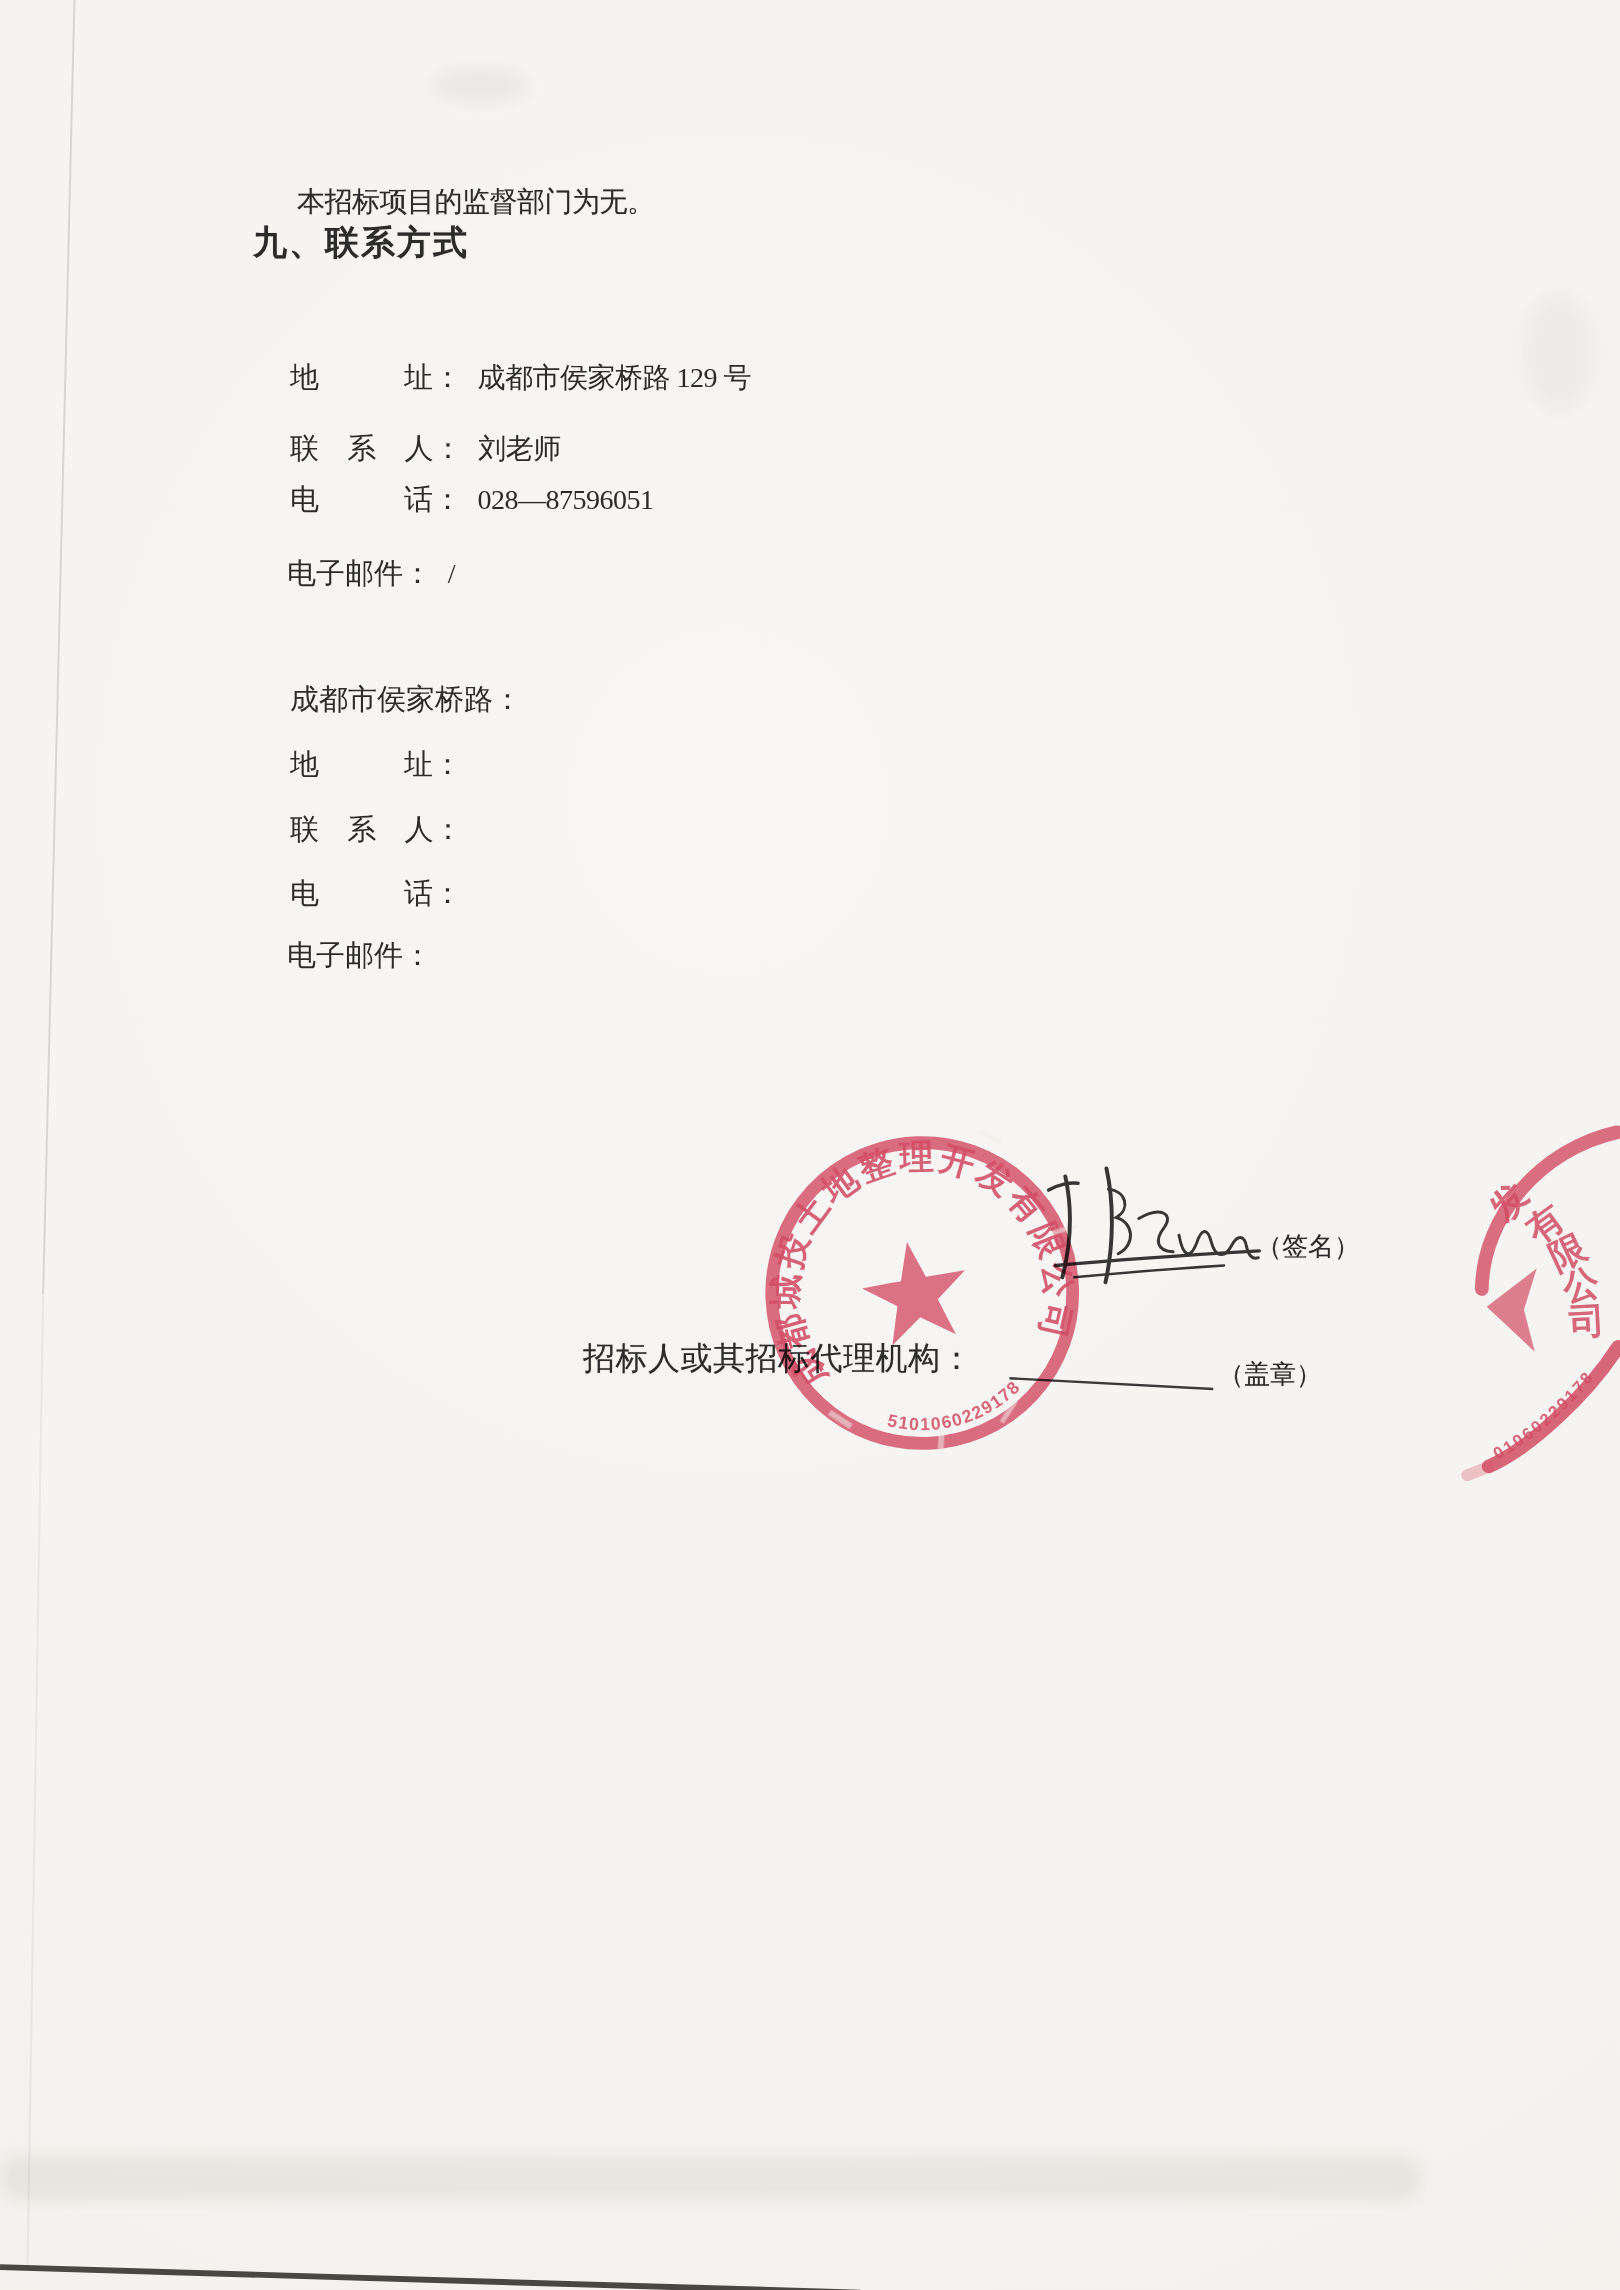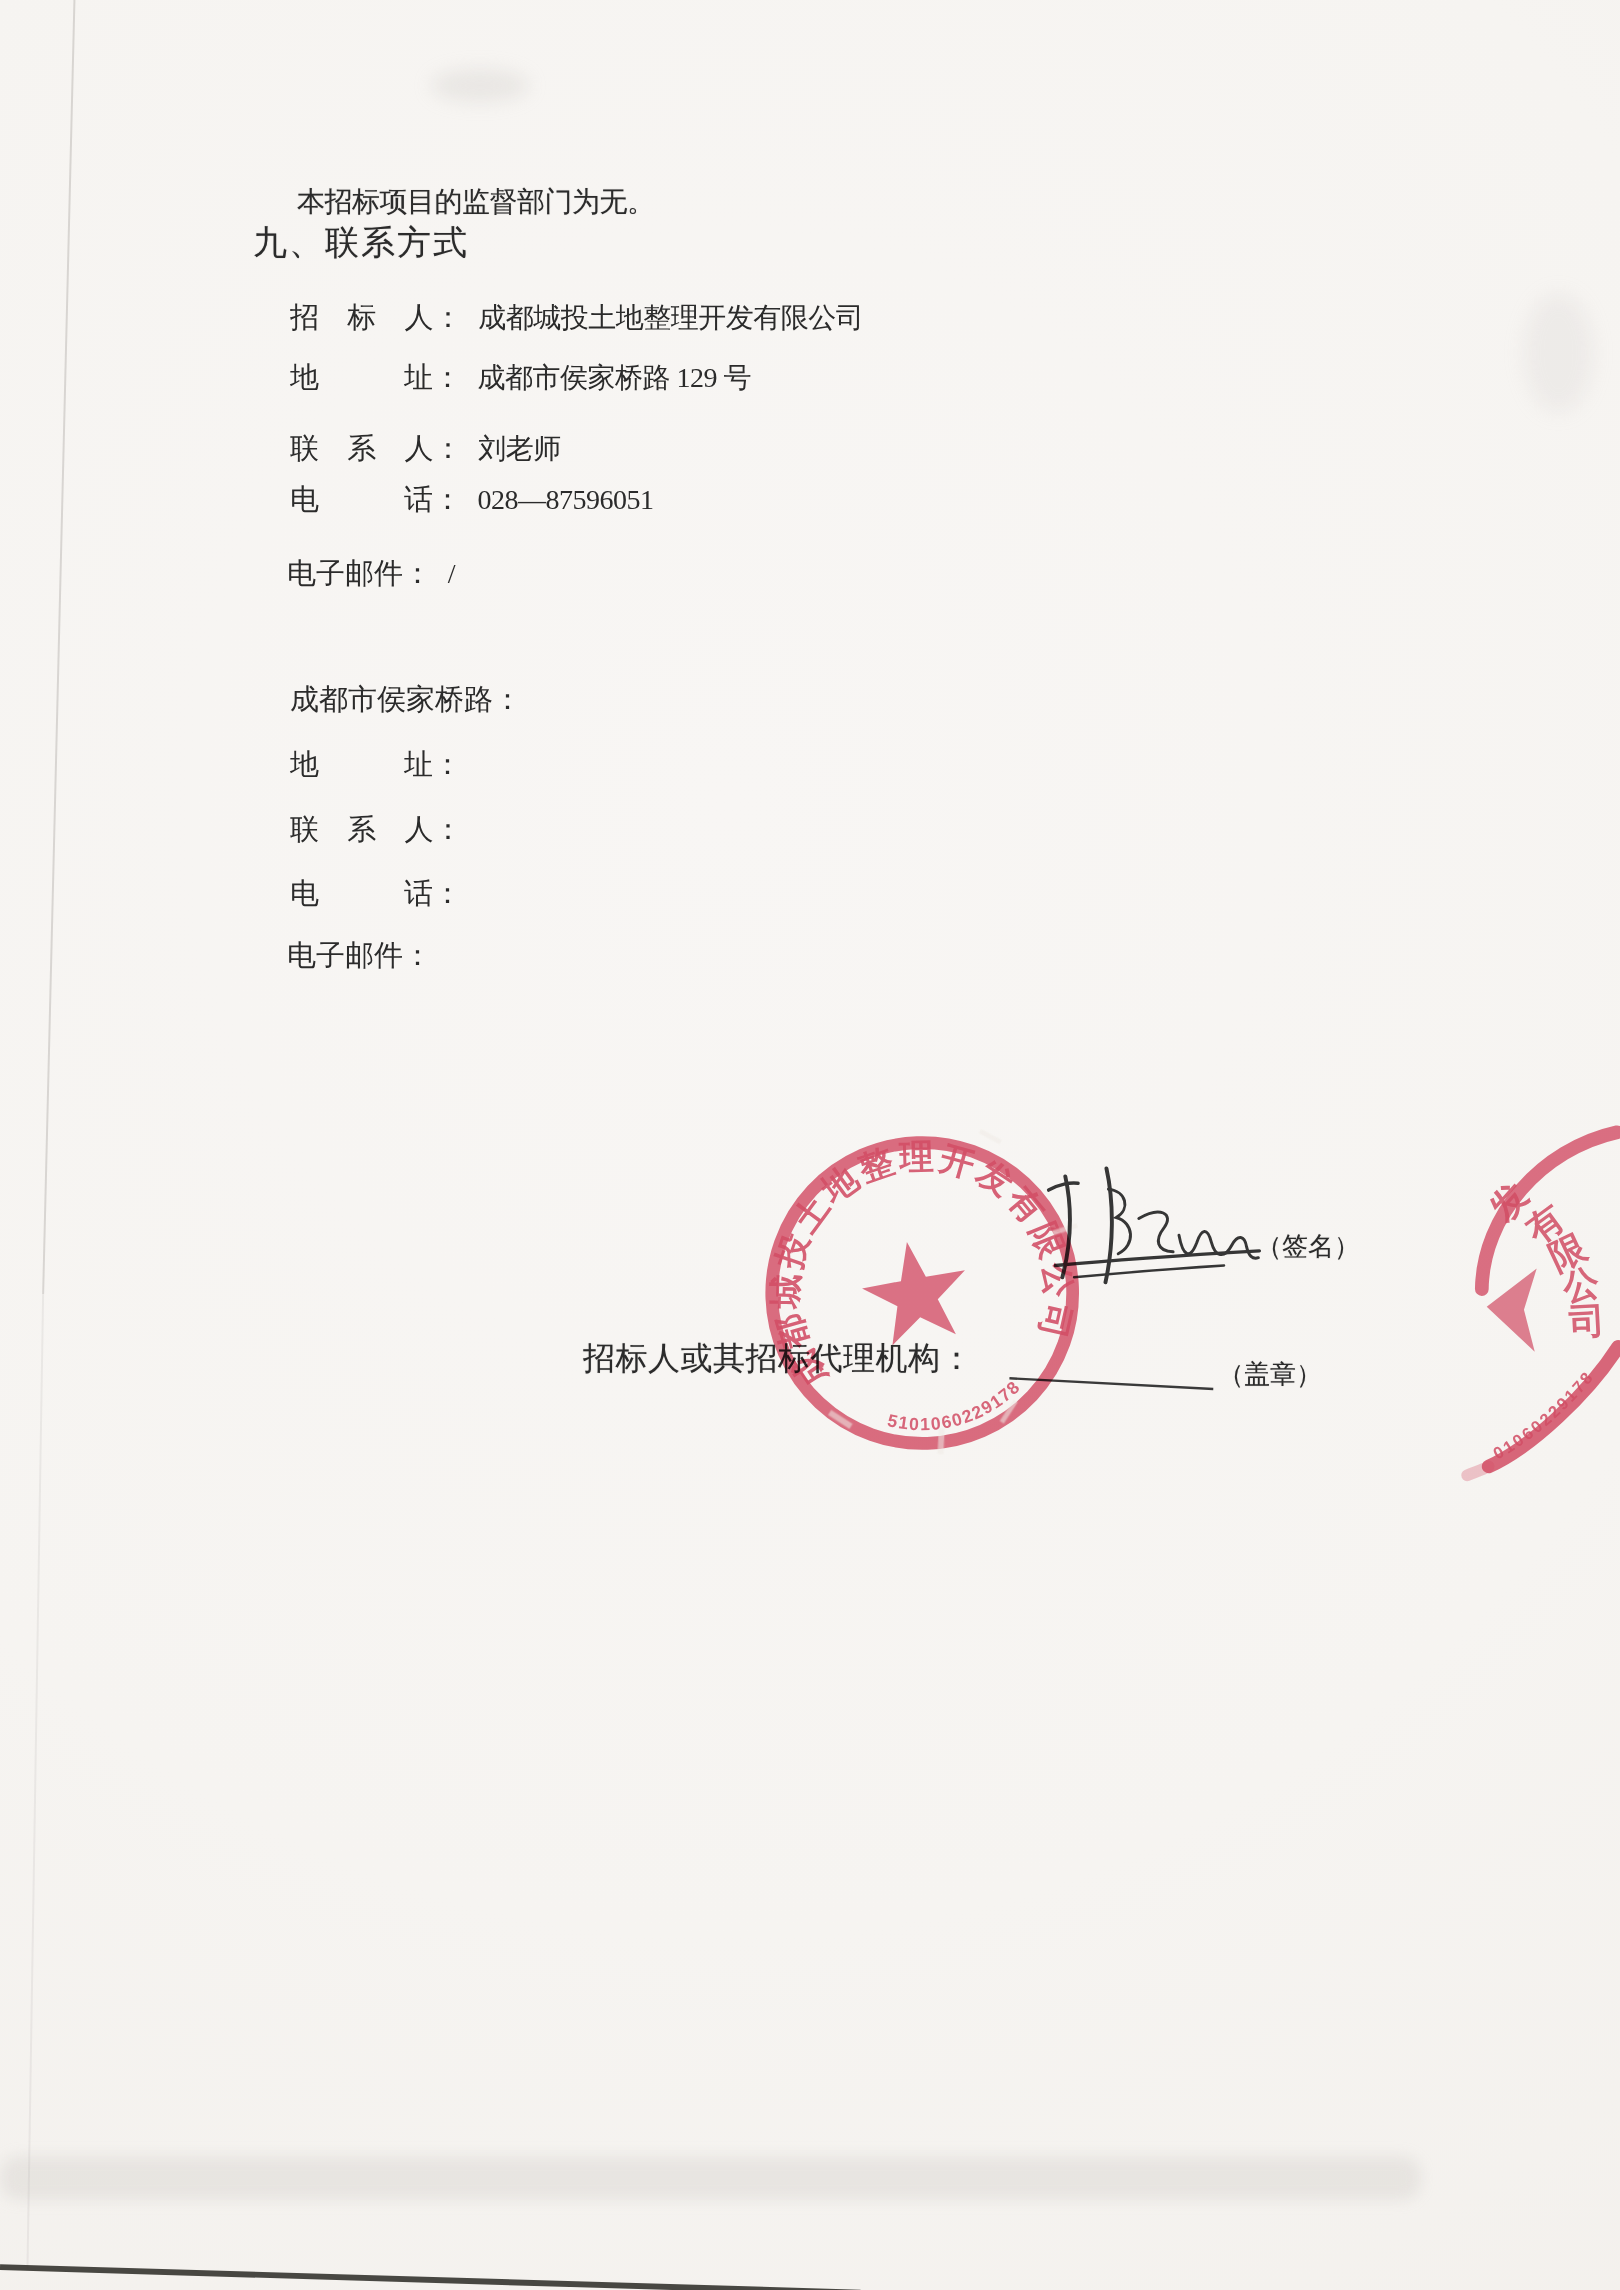--- a/index.html
+++ b/index.html
@@ -20,21 +20,21 @@
   .tline{
     position:absolute;
     line-height:1.15;
     white-space:pre;
     color:var(--ink);
     text-shadow:0 0 1px rgba(43,43,43,.35);
   }
   .supervision{left:297px;top:186px;font-size:28px;letter-spacing:-0.5px;}
   .heading{
     left:253px;top:223px;font-size:34px;letter-spacing:2px;
-    font-family:"Liberation Sans","DejaVu Sans",sans-serif;font-weight:400;
+    font-family:"Liberation Sans","DejaVu Sans",sans-serif;font-weight:700;
   }
   .row{position:absolute;left:290px;font-size:29px;}
   .row .lbl{white-space:pre;word-spacing:6.9px;}
   .row .val{font-size:28px;letter-spacing:-0.5px;margin-left:15.7px;}
   .sigline1{left:250px;top:1196px;font-size:32px;letter-spacing:1.5px;}
   .sigline2{left:583px;top:1340px;font-size:32px;letter-spacing:0.5px;text-align:right;}
   .hint{position:absolute;font-size:26px;color:var(--ink);text-shadow:0 0 1px rgba(43,43,43,.35);}
   .sign-hint{left:1256px;top:1229px;}
   .seal-hint{left:1218px;top:1357px;}
   .smudge{position:absolute;border-radius:50%;pointer-events:none;}
@@ -51,23 +51,20 @@
 
 <div class="page">
 
   <div class="smudge band"></div>
   <div class="smudge s1"></div>
   <div class="smudge s2"></div>
 
   <div class="tline supervision">本招标项目的监督部门为无。</div>
   <div class="tline heading">九、联系方式</div>
 
-  <div class="row" style="top:298px">
-    <span class="lbl">招  标  人：</span><span class="val">成都城投土地整理开发有限公司</span>
-  </div>
   <div class="row" style="top:358px">
     <span class="lbl">地      址：</span><span class="val">成都市侯家桥路 129 号</span>
   </div>
   <div class="row" style="top:429px">
     <span class="lbl">联  系  人：</span><span class="val">刘老师</span>
   </div>
   <div class="row" style="top:480px">
     <span class="lbl">电      话：</span><span class="val">028—87596051</span>
   </div>
   <div class="row" style="top:554px;left:287px">

